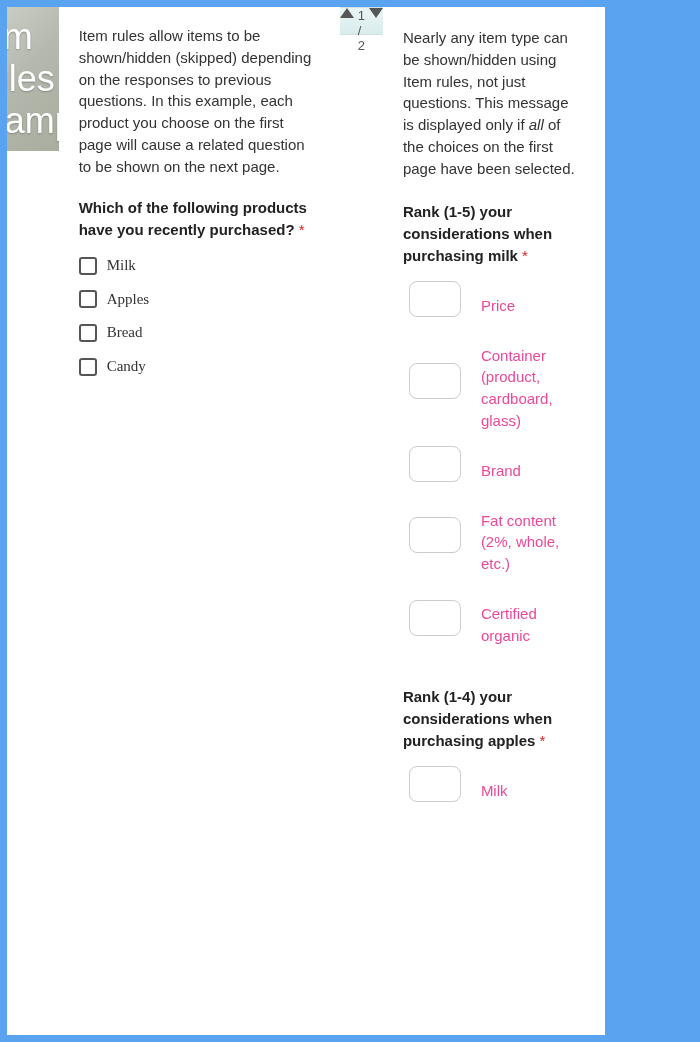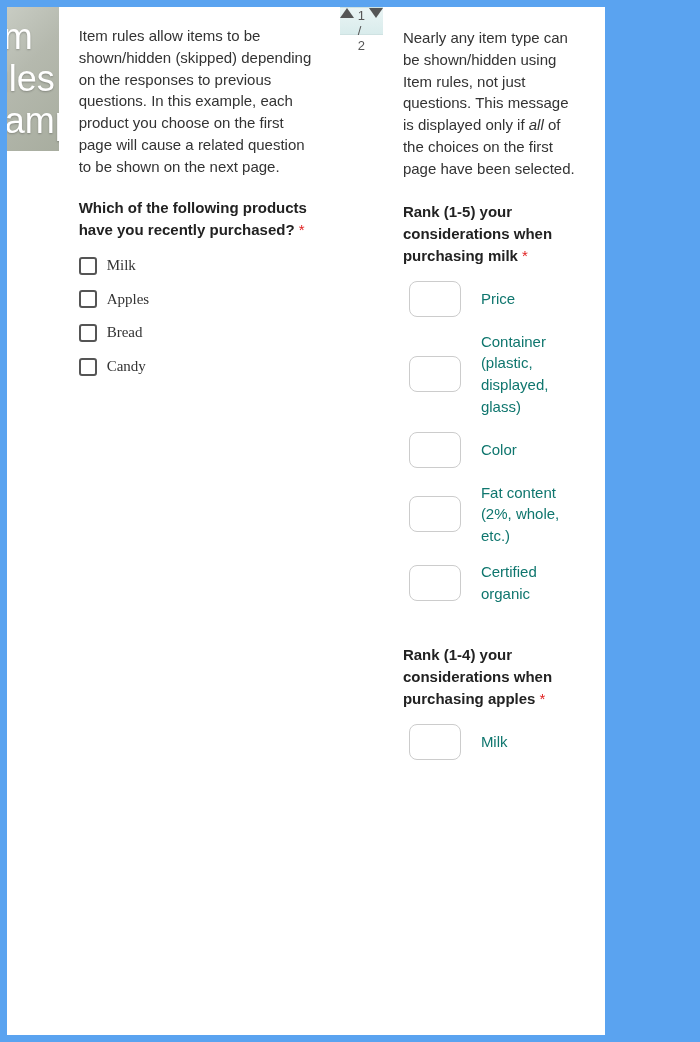--- a/index.html
+++ b/index.html
@@ -105,21 +105,21 @@
   .rank-list { display: flex; flex-direction: column; gap: 14px; padding-left: 6px; }
   .rank-item { display: flex; align-items: center; gap: 20px; }
   .rank-input {
     width: 52px; height: 36px;
     border: 1px solid #ccc;
     border-radius: 8px;
     background: #fff;
     text-align: center;
     font-size: 15px;
   }
-  .rank-label { font-size: 15px; color: #0f766e; }
+  .rank-label { font-size: 15px; color: #ec4899; margin-top: 14px; }
   .q-block { margin-top: 28px; }
   em.italic { font-style: italic; }
 </style>
 </head>
 <body>
 
 <div class="form-container">
 
   <div class="header-banner">
     <div class="orange-shape"></div>
@@ -179,25 +179,25 @@
         <span>Rank (1-5) your considerations when purchasing milk</span>
         <span class="required-star">*</span>
       </div>
       <div class="rank-list">
         <div class="rank-item">
           <input class="rank-input" style="">
           <span class="rank-label">Price</span>
         </div>
         <div class="rank-item">
           <input class="rank-input" style="">
-          <span class="rank-label">Container (plastic, displayed, glass)</span>
-        </div>
-        <div class="rank-item">
-          <input class="rank-input" style="">
-          <span class="rank-label">Color</span>
+          <span class="rank-label">Container (product, cardboard, glass)</span>
+        </div>
+        <div class="rank-item">
+          <input class="rank-input" style="">
+          <span class="rank-label">Brand</span>
         </div>
         <div class="rank-item">
           <input class="rank-input" style="">
           <span class="rank-label">Fat content (2%, whole, etc.)</span>
         </div>
         <div class="rank-item">
           <input class="rank-input" style="">
           <span class="rank-label">Certified organic</span>
         </div>
       </div>

